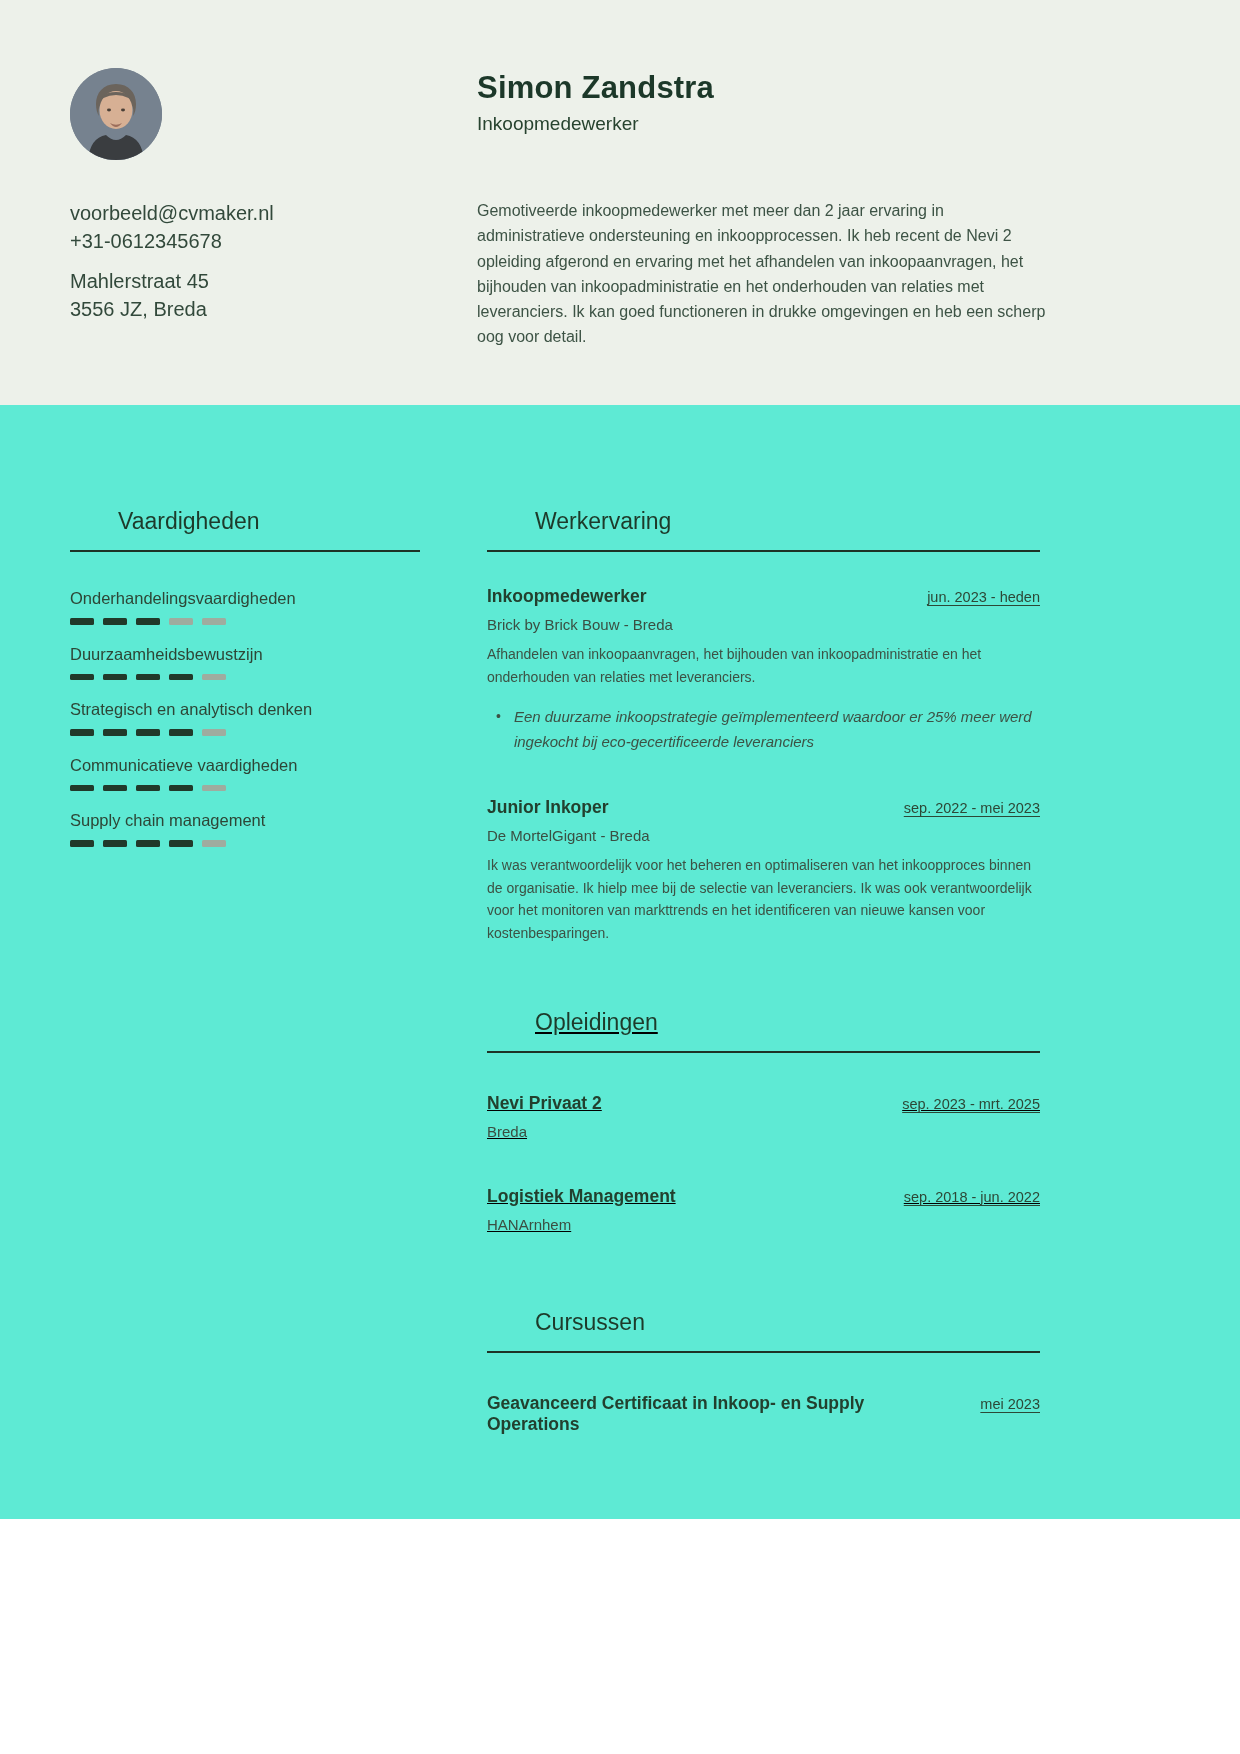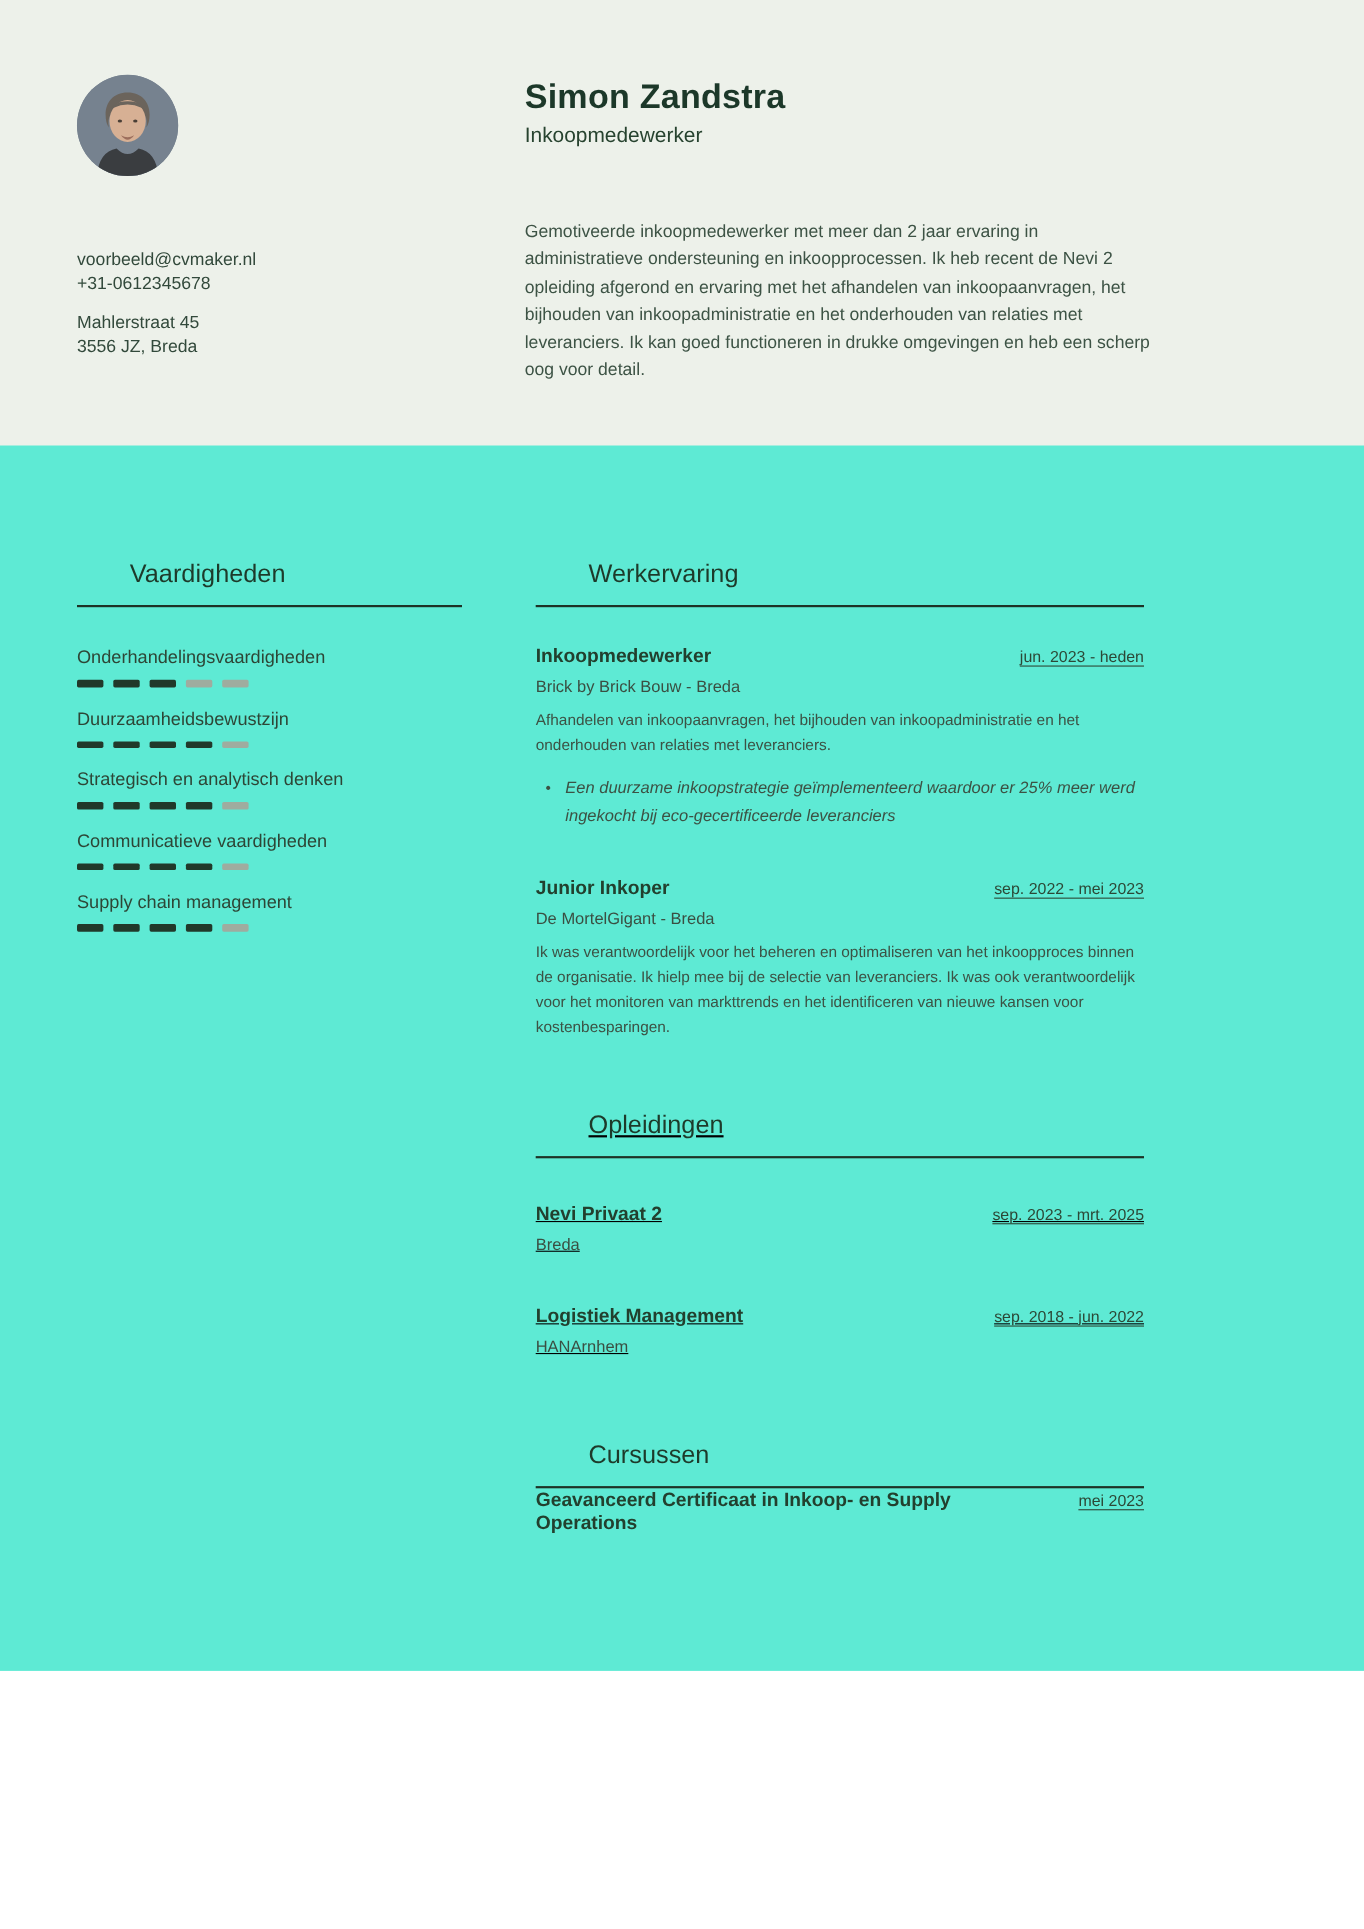--- a/index.html
+++ b/index.html
@@ -7,21 +7,21 @@
   .page { position:relative; width:1240px; height:1519px; background:#5eead4; overflow:hidden; }
 
   
   .header { position:absolute; top:0; left:0; width:1240px; height:405px; background:#edf1ea; }
   .avatar { position:absolute; left:70px; top:68px; width:92px; height:92px; border-radius:50%; overflow:hidden; background:#76828f; }
   .avatar svg { display:block; width:100%; height:100%; }
   .header-right { position:absolute; left:477px; top:70px; width:570px; }
   .name { font-size:31px; font-weight:700; color:#1c3829; letter-spacing:0.2px; }
   .job-title { font-size:19px; color:#27432f; margin-top:7px; }
   .summary { position:absolute; left:477px; top:198px; width:572px; font-size:16px; line-height:1.58; color:#3d5345; }
-  .contact { position:absolute; left:70px; top:226px; font-size:16px; line-height:1.38; color:#32493b; }
+  .contact { position:absolute; left:70px; top:200px; font-size:20px; line-height:1.38; color:#32493b; }
   .contact .group { margin-bottom:13px; }
 
   
   .col-left  { position:absolute; left:70px;  top:508px; width:350px; }
   .col-right { position:absolute; left:487px; top:508px; width:553px; }
 
   .section-title { font-size:23px; font-weight:500; color:#1d3a2a;margin-left:48px; }
   .section-rule { border:none; border-top:2px solid #1d3326; margin-top:15px; }
 
   
@@ -44,21 +44,21 @@
   .bullets { margin-top:17px; }
   .bullet-row { display:flex; gap:13px; padding-left:9px; }
   .bullet-marker { font-size:14px; color:#3c5244; line-height:1.66; }
   .bullet-text { font-size:15px; font-style:italic; line-height:1.66; color:#3c5244; }
 
   .section-block { }
   .edu-section { margin-top:64px;text-decoration:underline; }
   .course-section { margin-top:76px; }
   .edu-entry { margin-top:40px; }
   .edu-entry + .edu-entry { margin-top:46px; }
-  .course-entry { display:flex; justify-content:space-between; align-items:baseline; gap:22px; }
+  .course-entry { margin-top:40px; display:flex; justify-content:space-between; align-items:baseline; gap:22px; }
   .course-name { font-size:17.5px; font-weight:700; color:#22402e; }
 </style>
 </head>
 <body>
 
 <div class="page">
 
   <div class="header">
     <div class="avatar">
       <svg viewBox="0 0 92 92">

